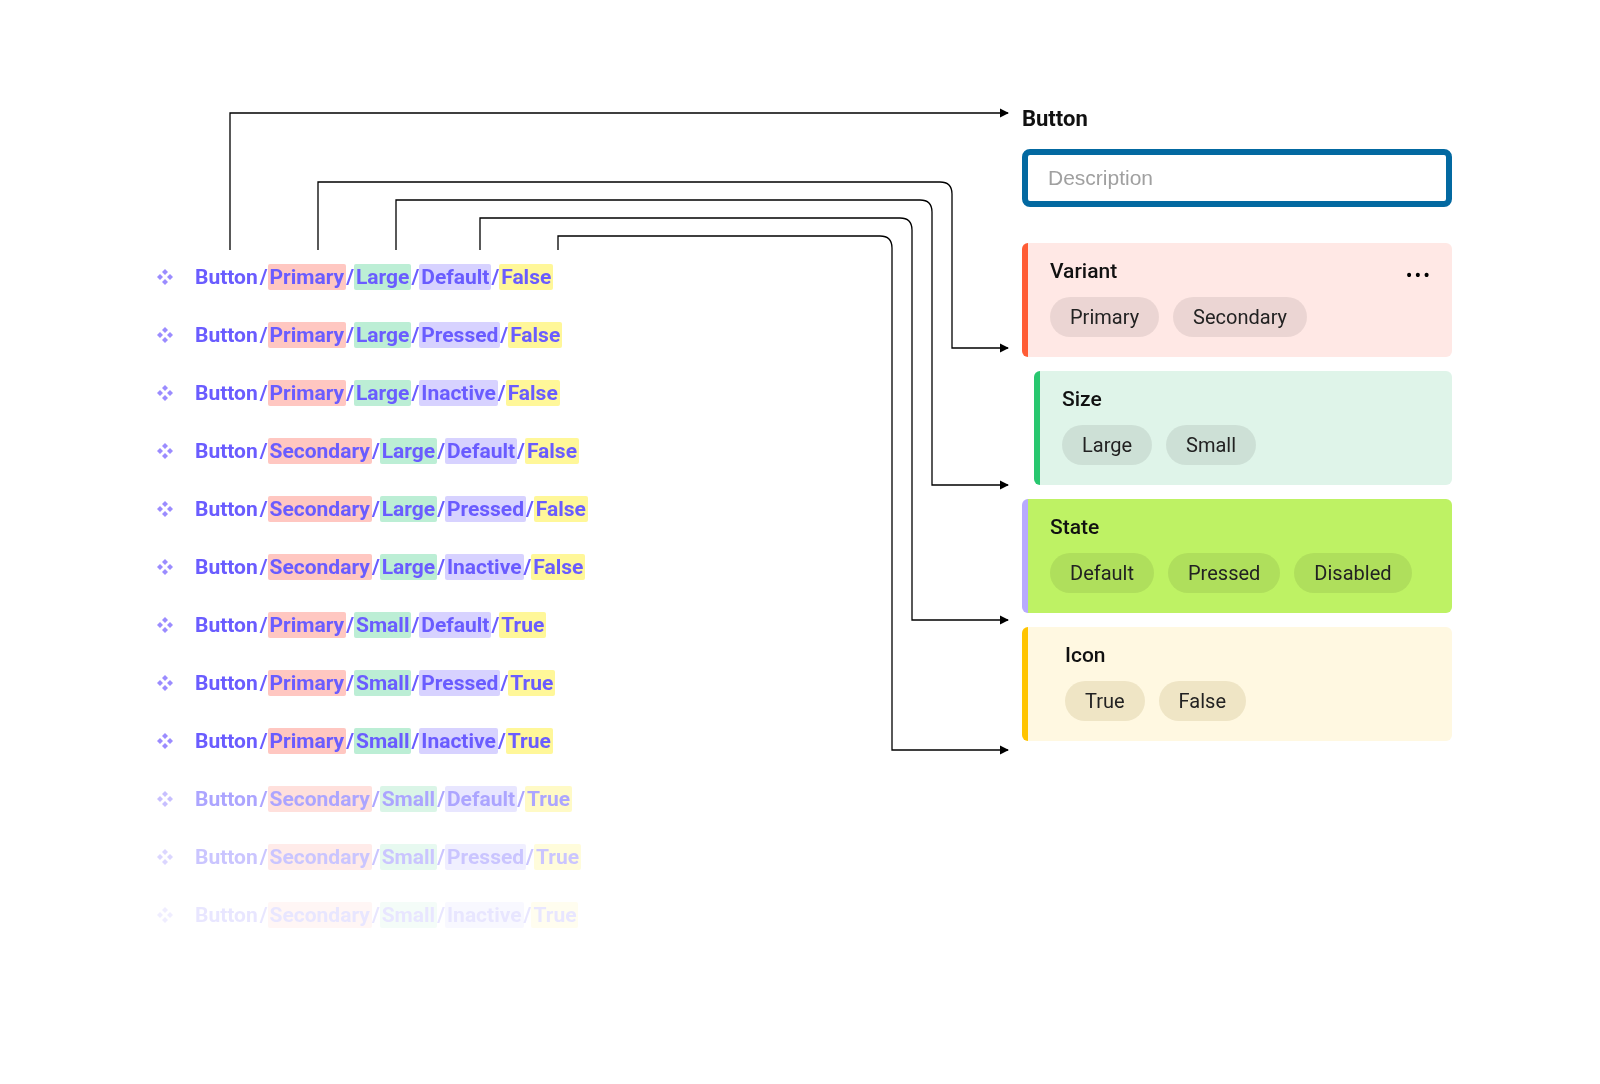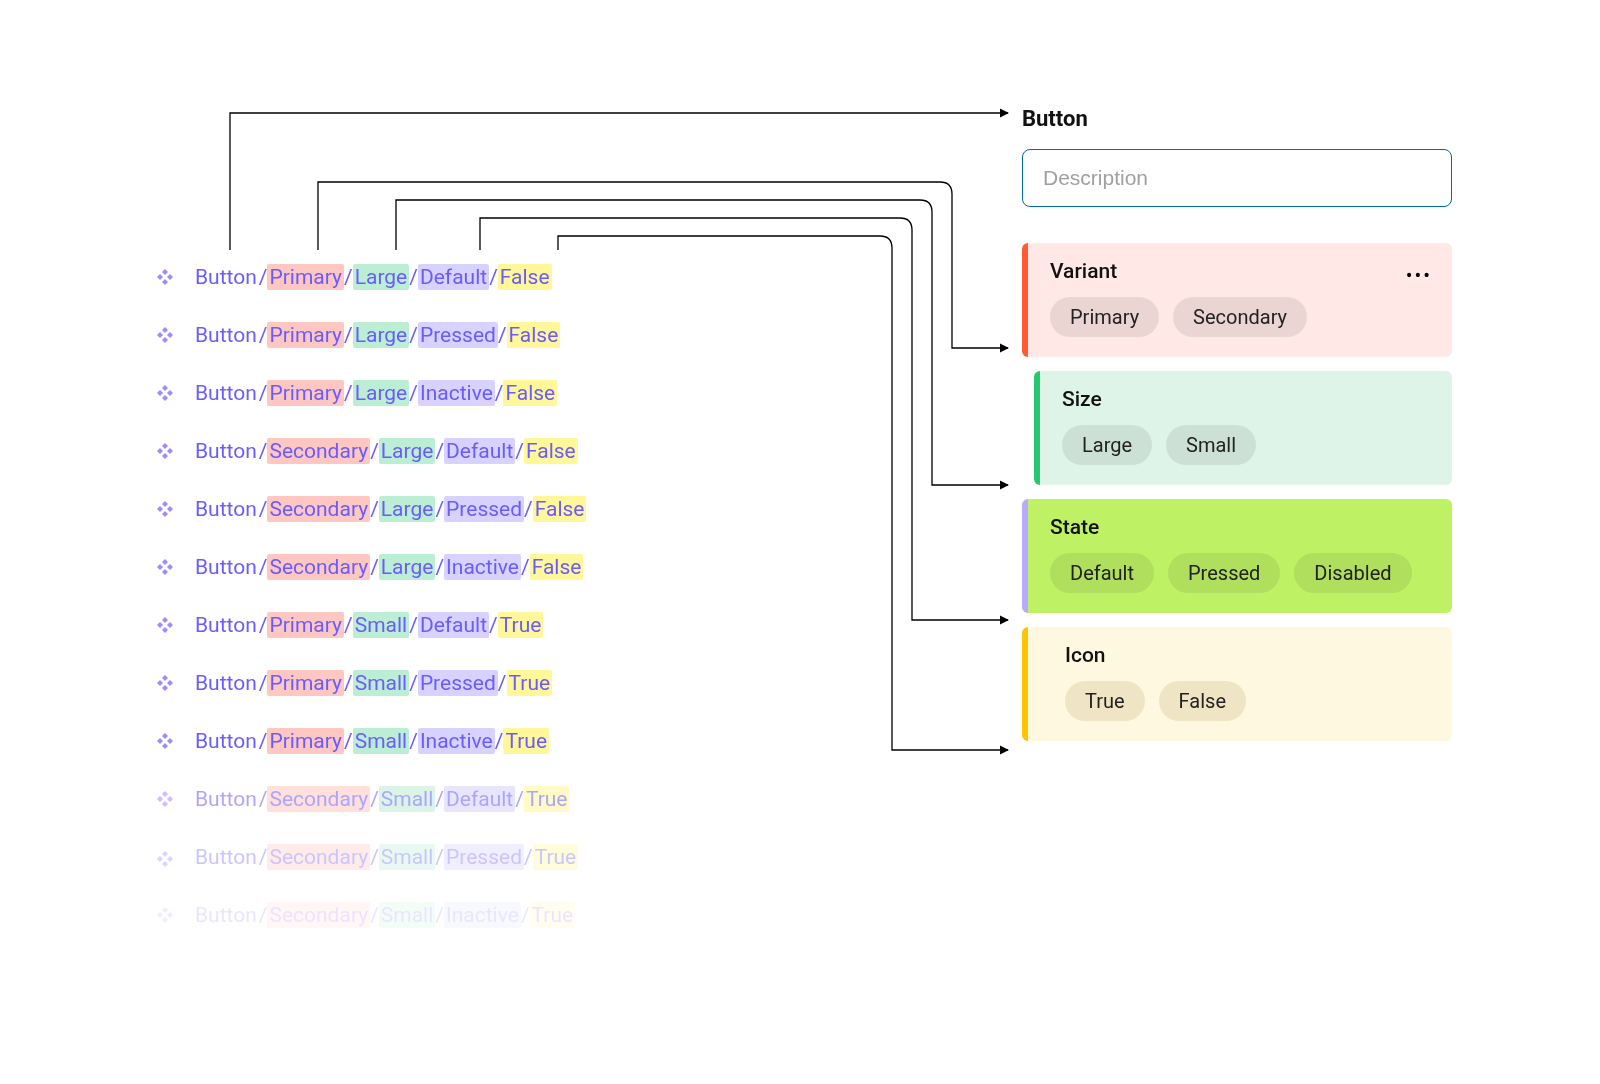--- a/index.html
+++ b/index.html
@@ -19,54 +19,54 @@
       top: 265px;
       display: flex;
       flex-direction: column;
       gap: 34px;
     }
     .layer-row {
       display: flex;
       align-items: center;
       gap: 18px;
       font-size: 21px;
-      font-weight: 400;
+      font-weight: 700;
       color: #6a5cff;
       white-space: nowrap;
     }
     .layer-row .seg { padding: 1px 2px; border-radius: 2px; }
     .layer-row .sep { color: #6a5cff; }
     .hl-red    { background: #ffc7c1; }
     .hl-green  { background: #bceed5; }
     .hl-lilac  { background: #d7d2ff; }
     .hl-yellow { background: #fff799; }
 
     .layer-row.fade1 { opacity: 0.55; }
-    .layer-row.fade2 { opacity: 0.35; align-items: flex-end; }
+    .layer-row.fade2 { opacity: 0.35; }
     .layer-row.fade3 { opacity: 0.15; }
 
     .component-icon svg { display: block; }
 
     
     .panel {
       position: absolute;
       left: 1022px;
       top: 106px;
       width: 430px;
     }
     .panel-title {
       font-size: 22px;
       font-weight: 700;
       color: #111;
       margin-bottom: 18px;
     }
     .desc-input {
       width: 100%;
       height: 58px;
-      border: 1px solid #0369a1;
+      border: 6px solid #0369a1;
       border-radius: 8px;
       font-size: 21px;
       padding: 0 20px;
       color: #888;
       background: #fff;
       margin-bottom: 36px;
     }
     .desc-input::placeholder { color: #a0a0a0; }
 
     .prop-group {

